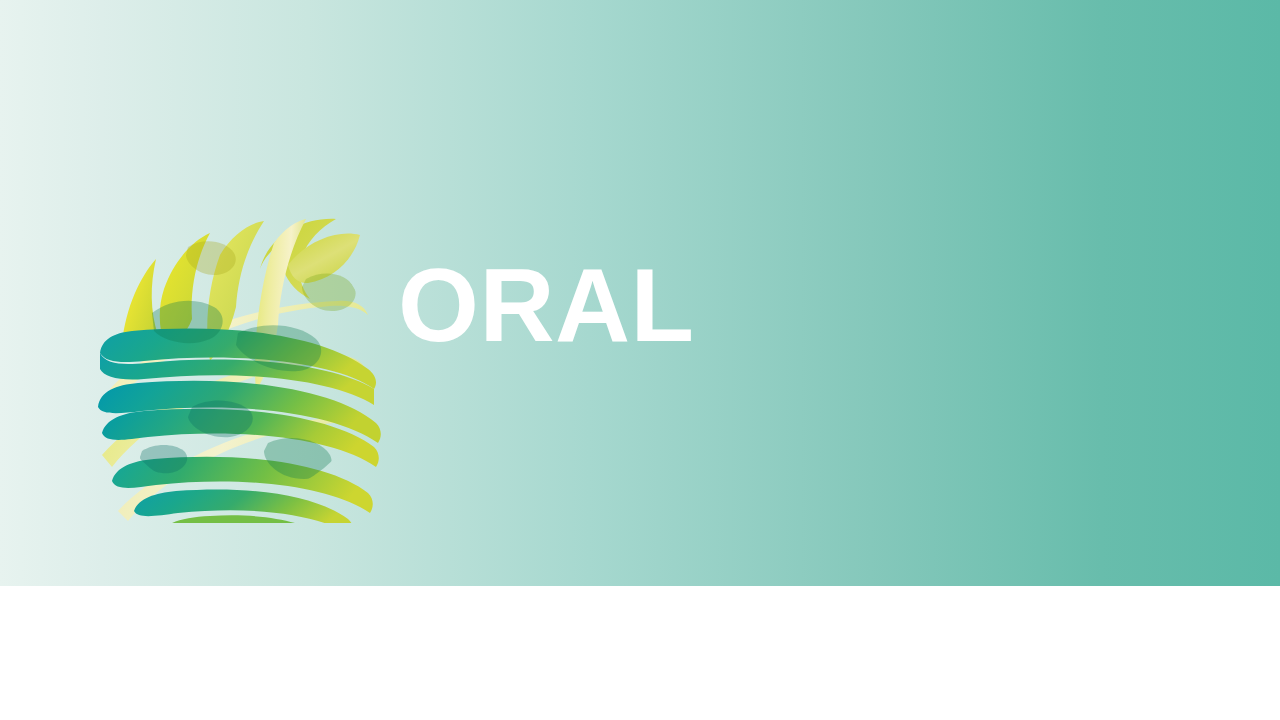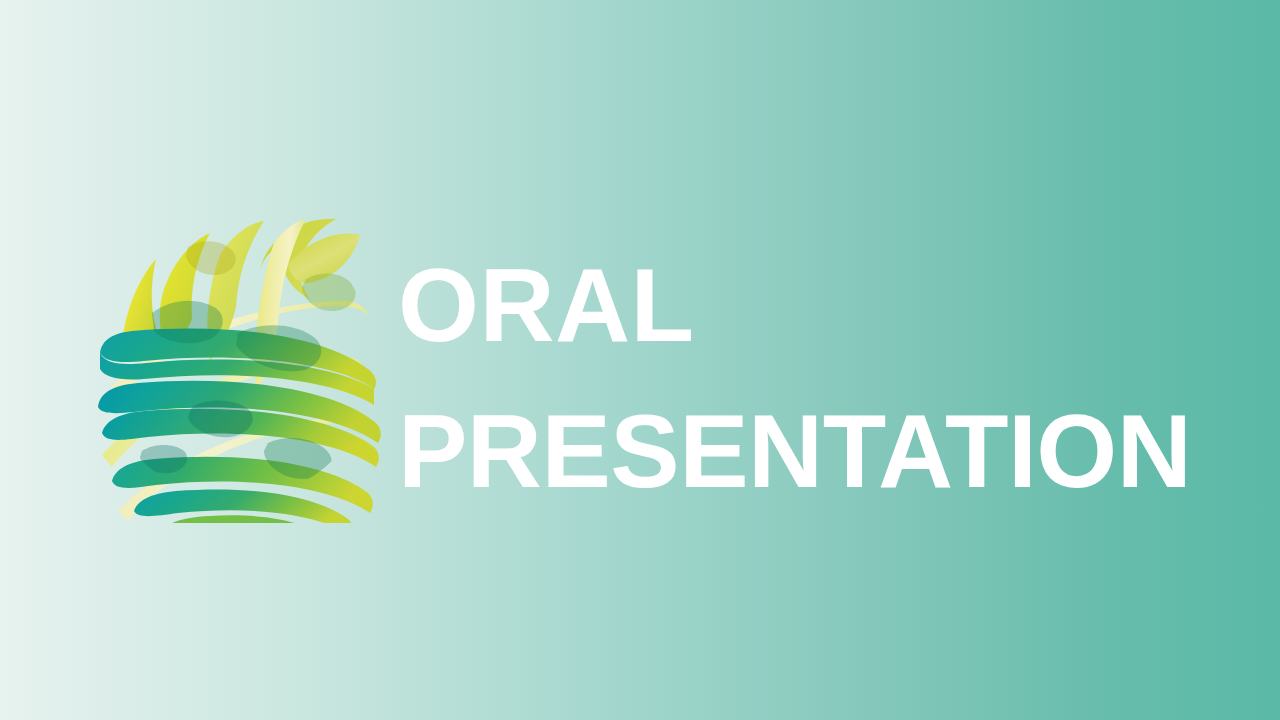--- a/index.html
+++ b/index.html
@@ -5,21 +5,21 @@
 <style>
   html, body {
     margin: 0;
     padding: 0;
     background: #ffffff;
   }
 
   #slide {
     position: relative;
     width: 1280px;
-    height: 720px;
+    height: 586px;
     overflow: hidden;
     font-family: "Liberation Sans", sans-serif;
     
     background: linear-gradient(
         to right,
         #e7f3ef 0%,
         #ddeeea 8%,
         #c9e6df 24%,
         #a6d8cf 46%,
         #85c8bb 68%,
@@ -219,16 +219,15 @@
           <path d="M196 302 C 214 294, 238 298, 246 310 C 252 320, 240 330, 224 330
                    C 206 330, 194 318, 194 310 Z" fill="#2d8f3e"></path>
         </g>
 
       </g>
     </svg>
   </div>
 
   <div id="headline">
     <div class="headline-line" id="headline-line-1">ORAL</div>
-    <div class="headline-line" id="headline-line-2">PRESENTATION</div>
   </div>
 
 </div>
 
 </body></html>

